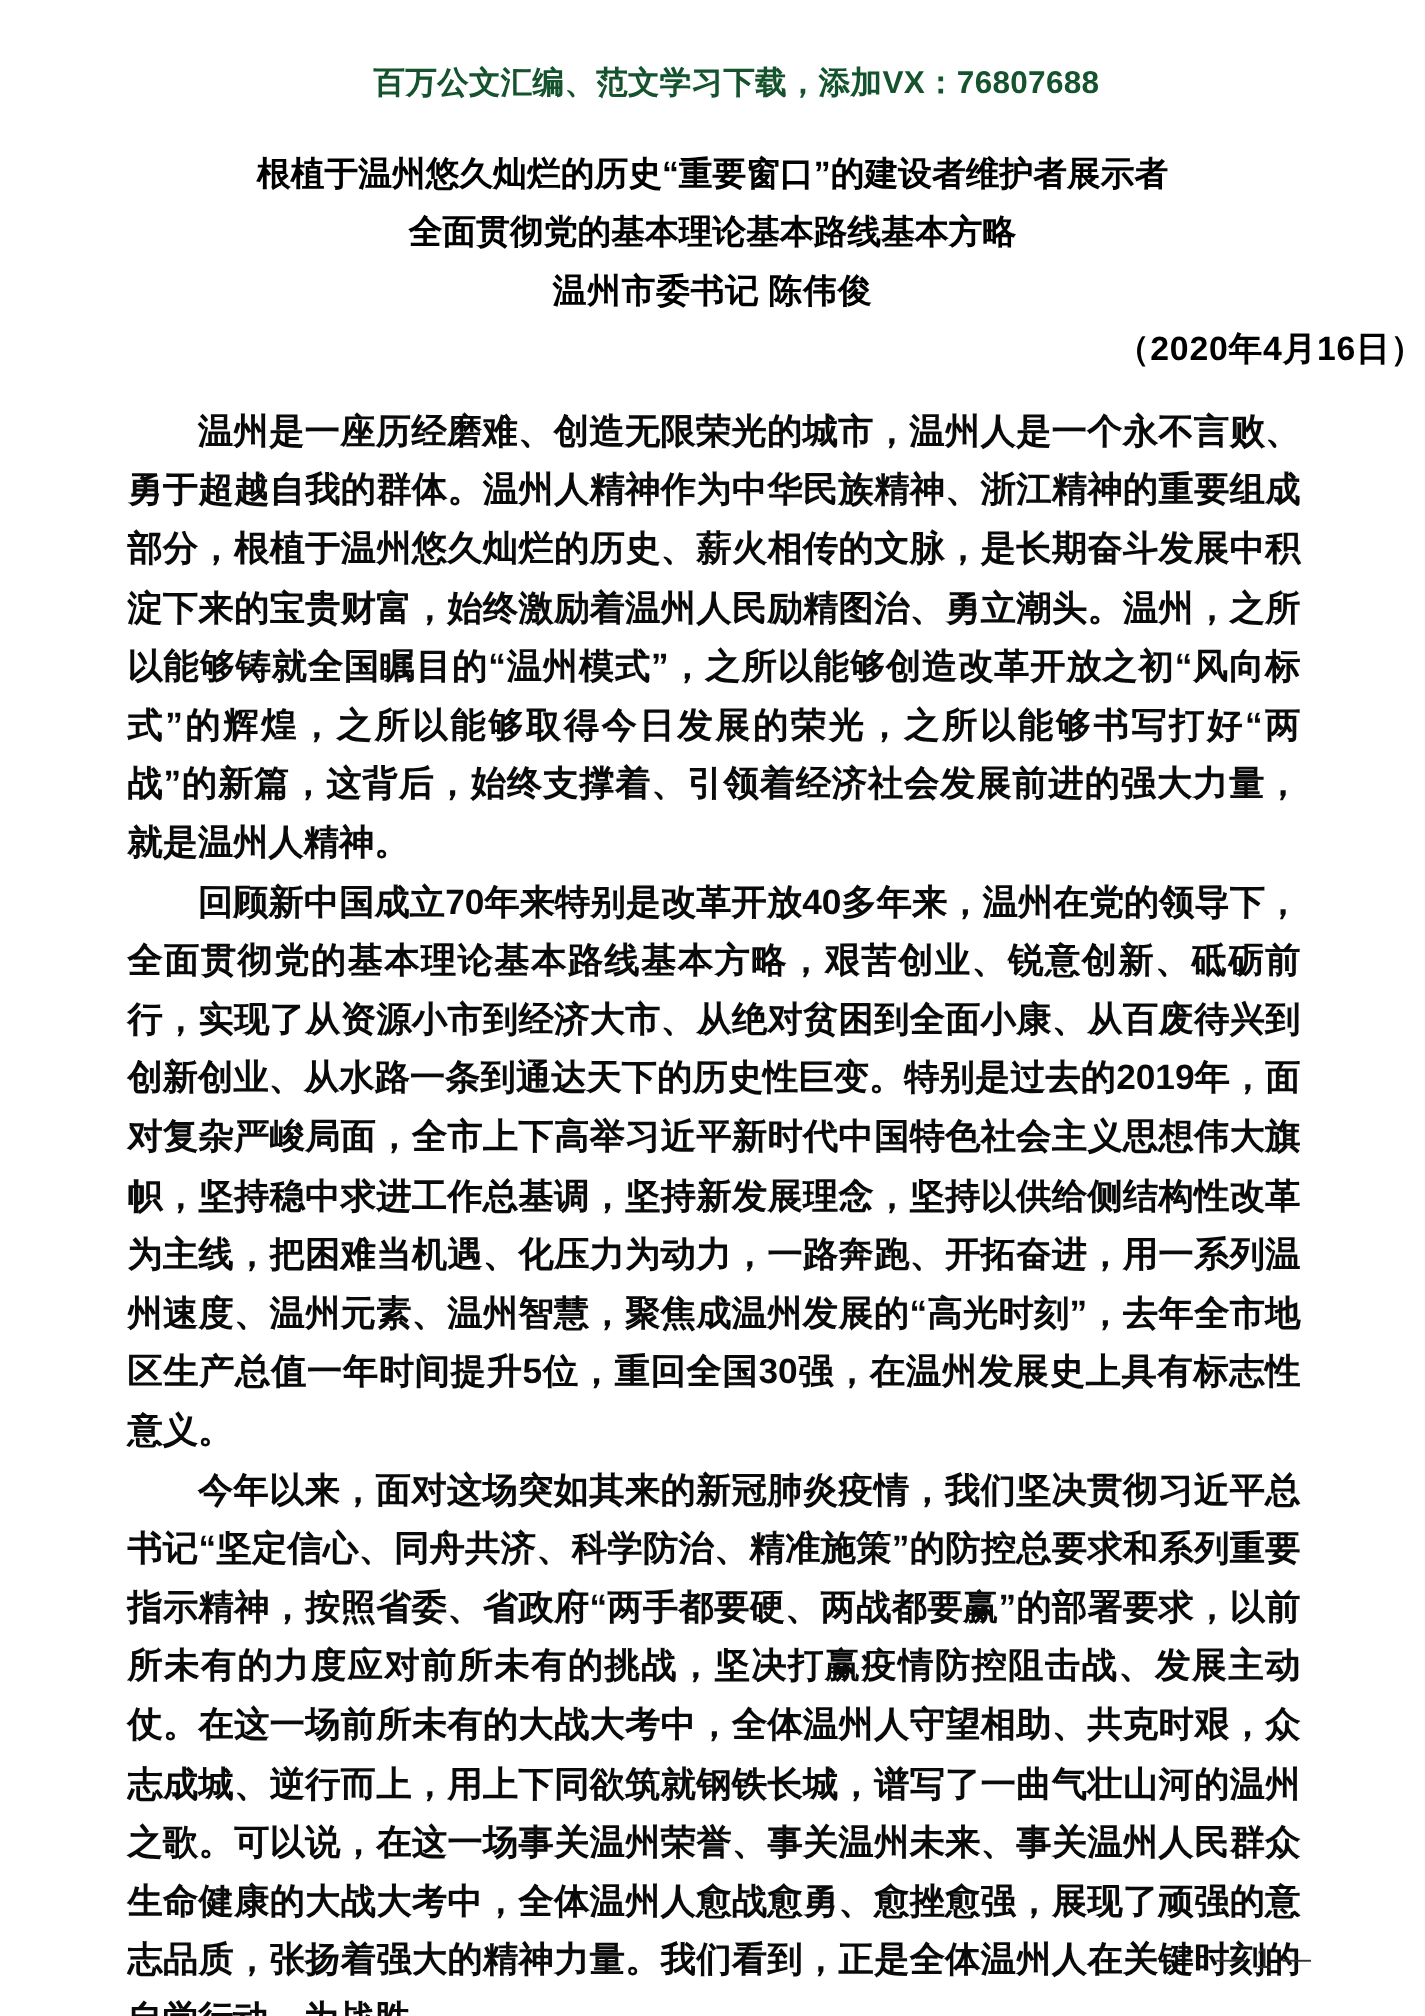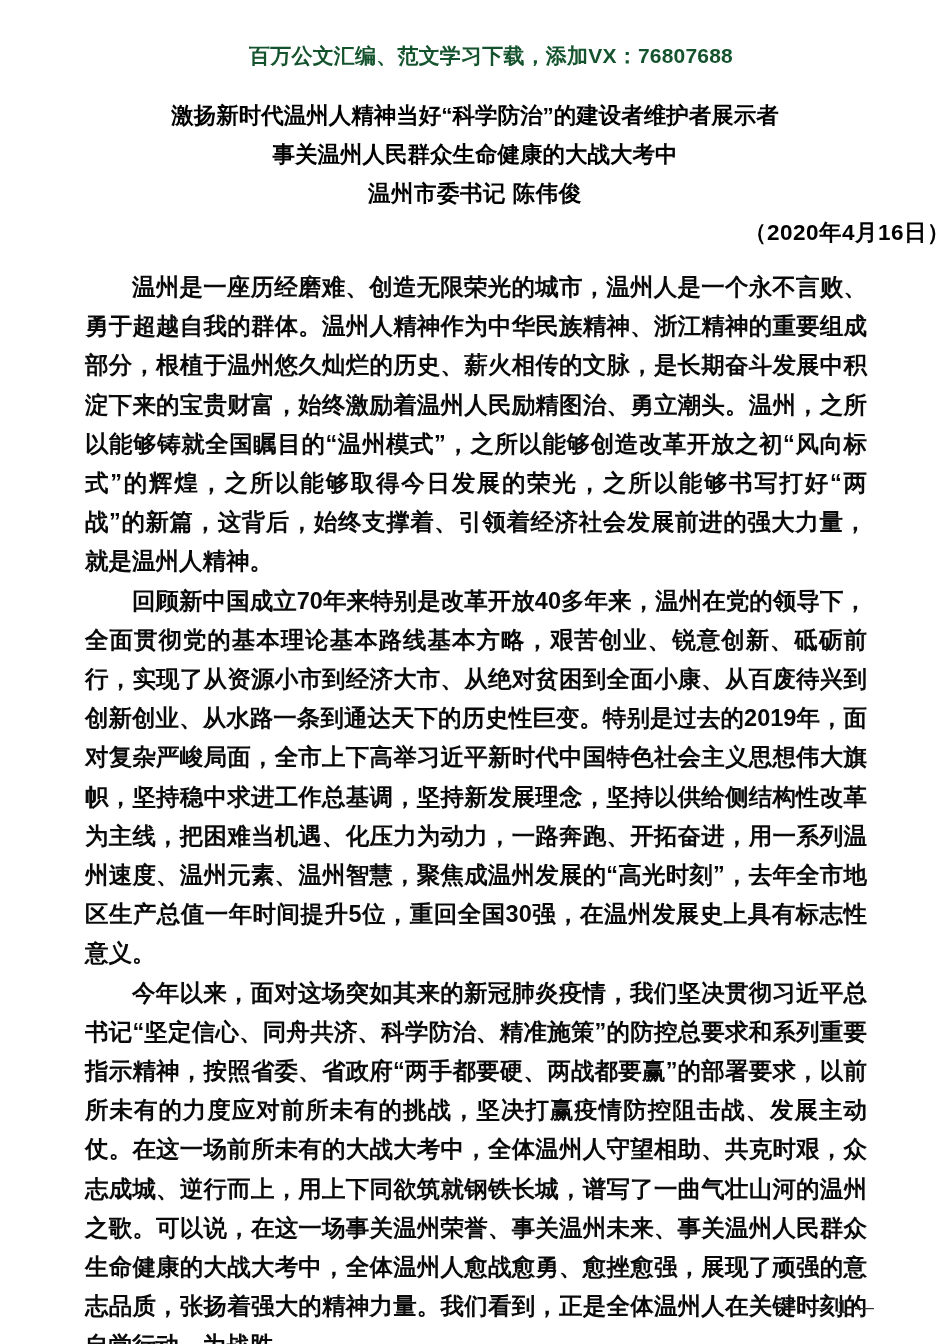--- a/index.html
+++ b/index.html
@@ -45,20 +45,21 @@
   }
   .title-line {
     font-size: 22.5px;
     font-weight: bold;
     line-height: 39px;
     color: #000;
     white-space: nowrap;
   }
   .title-line.author {
     letter-spacing: 0.5px;
+    font-family: Liberation Serif, serif;
   }
   .title-line.date {
     letter-spacing: 0.5px;
     text-align: right;
   }
 
   
   .body-area {
     position: absolute;
     top: 268px;
@@ -93,22 +94,22 @@
   }
 </style>
 </head>
 <body>
 
 <div class="page">
 
   <div class="promo-header">百万公文汇编、范文学习下载，添加VX：76807688</div>
 
   <div class="title-block">
-    <div class="title-line main">激扬新时代温州人精神当好“科学防治”的建设者维护者展示者</div>
-    <div class="title-line subtitle">事关温州人民群众生命健康的大战大考中</div>
+    <div class="title-line main">根植于温州悠久灿烂的历史“重要窗口”的建设者维护者展示者</div>
+    <div class="title-line subtitle">全面贯彻党的基本理论基本路线基本方略</div>
     <div class="title-line author">温州市委书记  陈伟俊</div>
     <div class="title-line date">（2020年4月16日）</div>
   </div>
 
   <div class="body-area">
     <p class="para">温州是一座历经磨难、创造无限荣光的城市，温州人是一个永不言败、勇于超越自我的群体。温州人精神作为中华民族精神、浙江精神的重要组成部分，根植于温州悠久灿烂的历史、薪火相传的文脉，是长期奋斗发展中积淀下来的宝贵财富，始终激励着温州人民励精图治、勇立潮头。温州，之所以能够铸就全国瞩目的“温州模式”，之所以能够创造改革开放之初“风向标式”的辉煌，之所以能够取得今日发展的荣光，之所以能够书写打好“两战”的新篇，这背后，始终支撑着、引领着经济社会发展前进的强大力量，就是温州人精神。</p>
     <p class="para">回顾新中国成立70年来特别是改革开放40多年来，温州在党的领导下，全面贯彻党的基本理论基本路线基本方略，艰苦创业、锐意创新、砥砺前行，实现了从资源小市到经济大市、从绝对贫困到全面小康、从百废待兴到创新创业、从水路一条到通达天下的历史性巨变。特别是过去的2019年，面对复杂严峻局面，全市上下高举习近平新时代中国特色社会主义思想伟大旗帜，坚持稳中求进工作总基调，坚持新发展理念，坚持以供给侧结构性改革为主线，把困难当机遇、化压力为动力，一路奔跑、开拓奋进，用一系列温州速度、温州元素、温州智慧，聚焦成温州发展的“高光时刻”，去年全市地区生产总值一年时间提升5位，重回全国30强，在温州发展史上具有标志性意义。</p>
     <p class="para">今年以来，面对这场突如其来的新冠肺炎疫情，我们坚决贯彻习近平总书记“坚定信心、同舟共济、科学防治、精准施策”的防控总要求和系列重要指示精神，按照省委、省政府“两手都要硬、两战都要赢”的部署要求，以前所未有的力度应对前所未有的挑战，坚决打赢疫情防控阻击战、发展主动仗。在这一场前所未有的大战大考中，全体温州人守望相助、共克时艰，众志成城、逆行而上，用上下同欲筑就钢铁长城，谱写了一曲气壮山河的温州之歌。可以说，在这一场事关温州荣誉、事关温州未来、事关温州人民群众生命健康的大战大考中，全体温州人愈战愈勇、愈挫愈强，展现了顽强的意志品质，张扬着强大的精神力量。我们看到，正是全体温州人在关键时刻的自觉行动，为战胜</p>
   </div>
 

